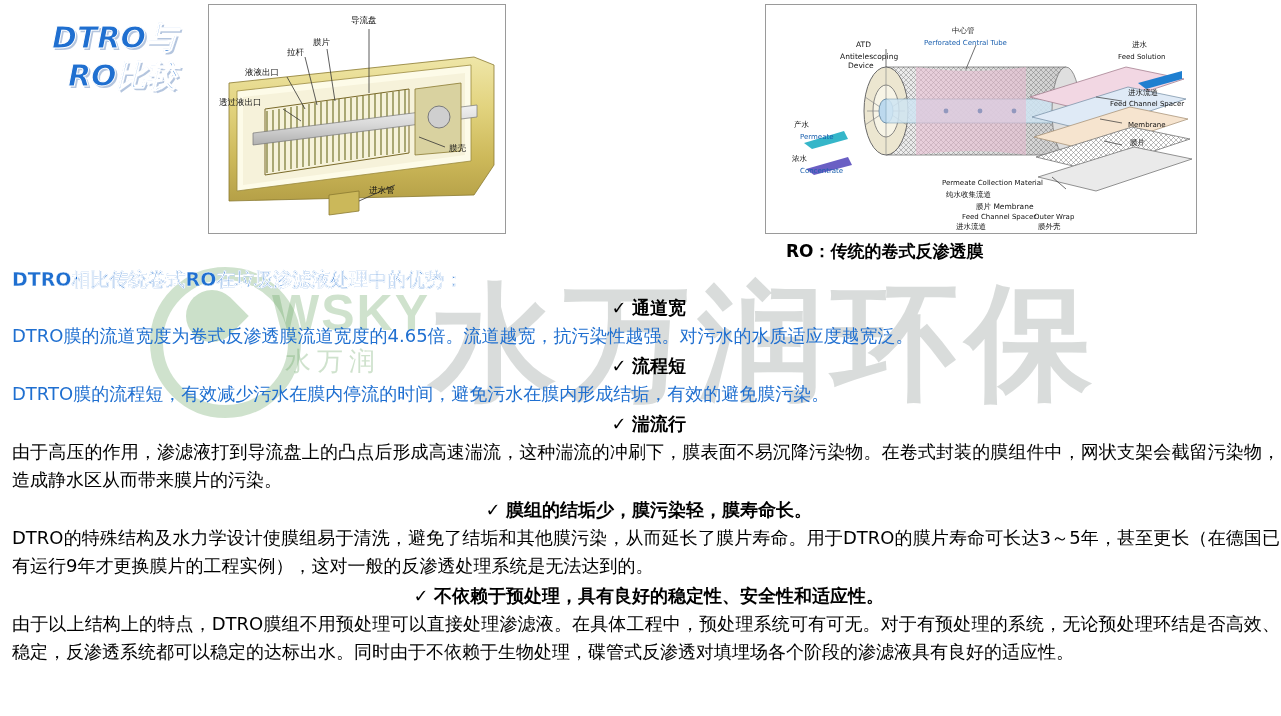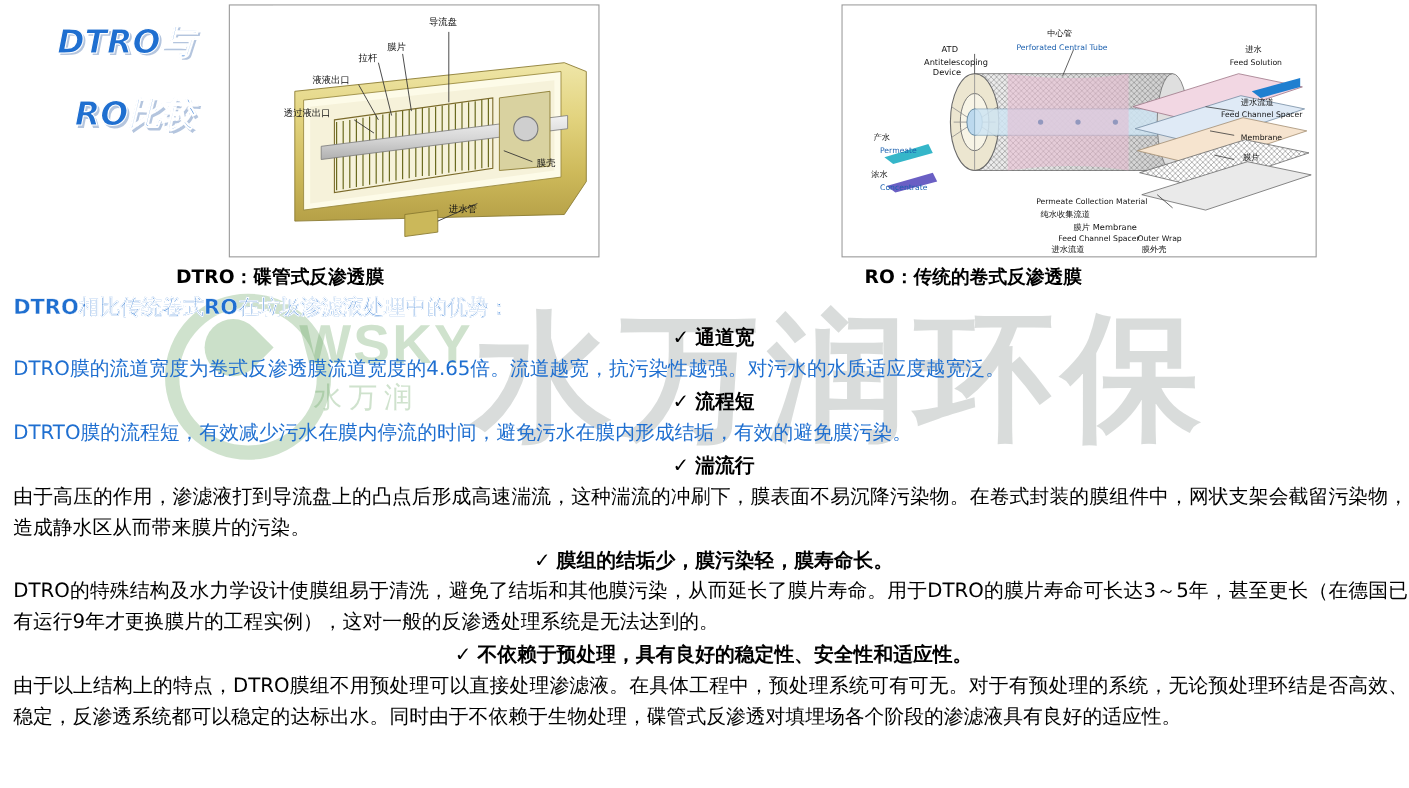--- a/index.html
+++ b/index.html
@@ -103,30 +103,30 @@
     font-family: "DejaVu Sans", sans-serif;
     font-weight: bold;
     font-size: 30px;
     color: #1f6fd0;
     -webkit-text-stroke: 1px #ffffff;
     text-shadow: 2px 2px 0 rgba(40,90,160,0.35);
     white-space: nowrap;
     font-style: italic;
   }
   #title-art .line1 { left: 8px;  top: 8px; }
-  #title-art .line2 { left: 24px; top: 46px; margin-top: 28px; }
+  #title-art .line2 { left: 24px; top: 46px; }
 
   
   .figure-img {
     position: absolute;
     border: 1px solid #9a9a9a;
     background: #fff;
     overflow: hidden;
   }
-  #fig-left-img  { left: 208px; top: 4px;  width: 296px; height: 228px; padding-left: 39px; }
+  #fig-left-img  { left: 208px; top: 4px;  width: 296px; height: 228px; }
   #fig-right-img { left: 765px; top: 4px;  width: 430px; height: 228px; }
 
   .cap {
     position: absolute;
     font-size: 17px;
     font-weight: bold;
     color: #000;
     white-space: nowrap;
     font-family: "DejaVu Sans", "Liberation Sans", sans-serif;
   }
@@ -359,21 +359,20 @@
         <text x="180" y="192">纯水收集流道</text>
         <text x="210" y="204">膜片  Membrane</text>
         <text x="196" y="214" font-size="7">Feed Channel Spacer</text>
         <text x="190" y="224">进水流道</text>
         <text x="268" y="214" font-size="7">Outer Wrap</text>
         <text x="272" y="224">膜外壳</text>
       </g>
     </svg>
   </div>
 
-  <div class="cap" id="cap-left">DTRO：碟管式反渗透膜</div>
   <div class="cap" id="cap-right">RO：传统的卷式反渗透膜</div>
 
   <div id="body-text">
 
     <p class="lead">DTRO相比传统卷式RO在垃圾渗滤液处理中的优势：</p>
 
     <p class="bullet">
       <span class="check">✓</span><span>通道宽</span>
     </p>
     <p class="para blue">DTRO膜的流道宽度为卷式反渗透膜流道宽度的4.65倍。流道越宽，抗污染性越强。对污水的水质适应度越宽泛。</p>

